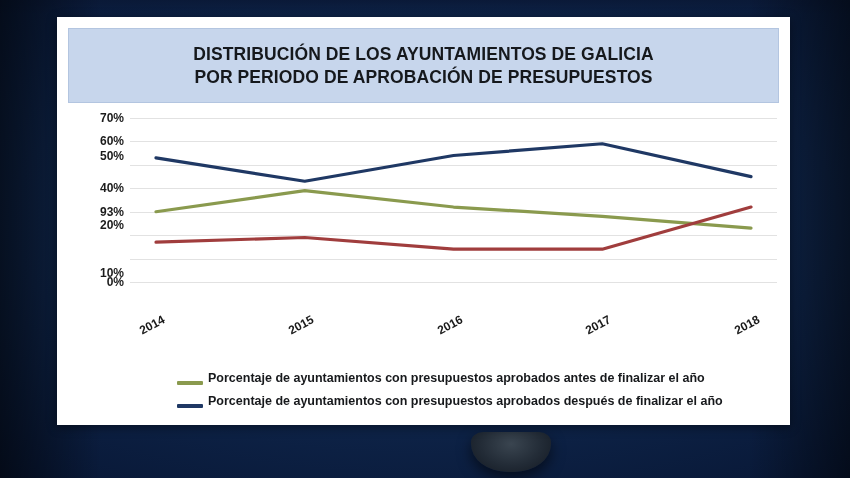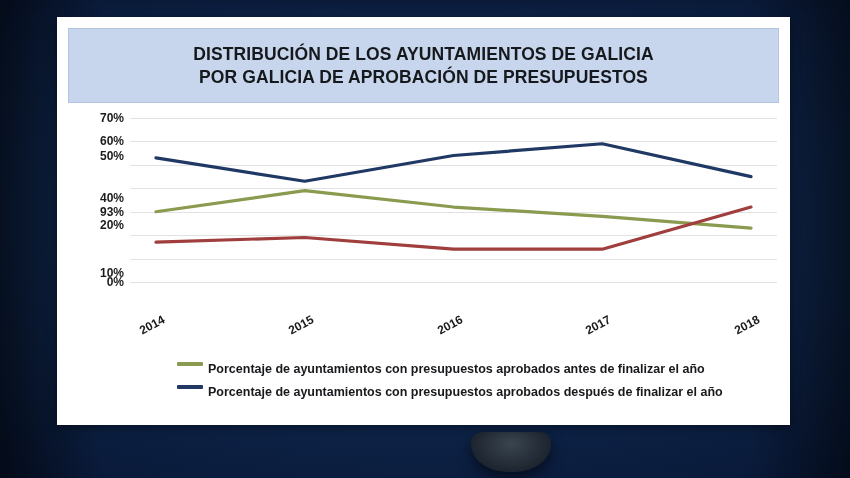--- a/index.html
+++ b/index.html
@@ -44,46 +44,46 @@
   .gline{position:absolute;left:0;right:0;height:1px;background:#e2e2e2;}
   #plotsvg{position:absolute;left:0;top:0;width:100%;height:100%;}
   #watermark{position:absolute;left:44%;top:72%;transform:translate(-50%,-50%);
     font-size:16px;color:rgba(140,140,140,.22);font-weight:bold;letter-spacing:.5px;white-space:nowrap;}
 
   #xaxis{position:absolute;left:73px;top:300px;width:650px;height:40px;}
   .xlab{position:absolute;font-weight:bold;font-size:12px;color:#1b1b1b;
     transform:rotate(-28deg);transform-origin:left top;white-space:nowrap;}
 
   #legend{position:absolute;left:120px;top:345px;width:600px;}
-  .lrow{display:flex;align-items:flex-start;height:23px;}
+  .lrow{display:flex;align-items:flex-end;height:23px;}
   .lswatch{width:26px;height:4px;border-radius:1px;margin-right:5px;flex:0 0 auto;}
   .ltext{font-weight:bold;font-size:12.5px;color:#17191c;white-space:nowrap;}
 </style>
 </head>
 <body>
 
 <div id="screen">
   <div id="topglow"></div>
   <div id="vignette"></div>
   <div id="stand"></div>
 
   <div id="card">
 
     <div id="titlebar">
       <div class="title-line">DISTRIBUCIÓN DE LOS AYUNTAMIENTOS DE GALICIA</div>
-      <div class="title-line">POR GALICIA DE APROBACIÓN DE PRESUPUESTOS</div>
+      <div class="title-line">POR PERIODO DE APROBACIÓN DE PRESUPUESTOS</div>
     </div>
 
     <div id="plotwrap">
       <div id="axis-labels">
           <div class="ylab" style="top: 173px;">0%</div>
           <div class="ylab" style="top: 164px;">10%</div>
           <div class="ylab" style="top: 116px;">20%</div>
           <div class="ylab" style="top: 102.714px;">93%</div>
-          <div class="ylab" style="top: 79.2857px; margin-top: 10px;">40%</div>
+          <div class="ylab" style="top: 79.2857px;">40%</div>
           <div class="ylab" style="top: 47px;">50%</div>
           <div class="ylab" style="top: 32.4286px;">60%</div>
           <div class="ylab" style="top: 9px;">70%</div>
         </div>
       <div id="grid">
           <div class="gline" style="top: 173px;"></div>
           <div class="gline" style="top: 149.571px;"></div>
           <div class="gline" style="top: 126.143px;"></div>
           <div class="gline" style="top: 102.714px;"></div>
           <div class="gline" style="top: 79.2857px;"></div>

